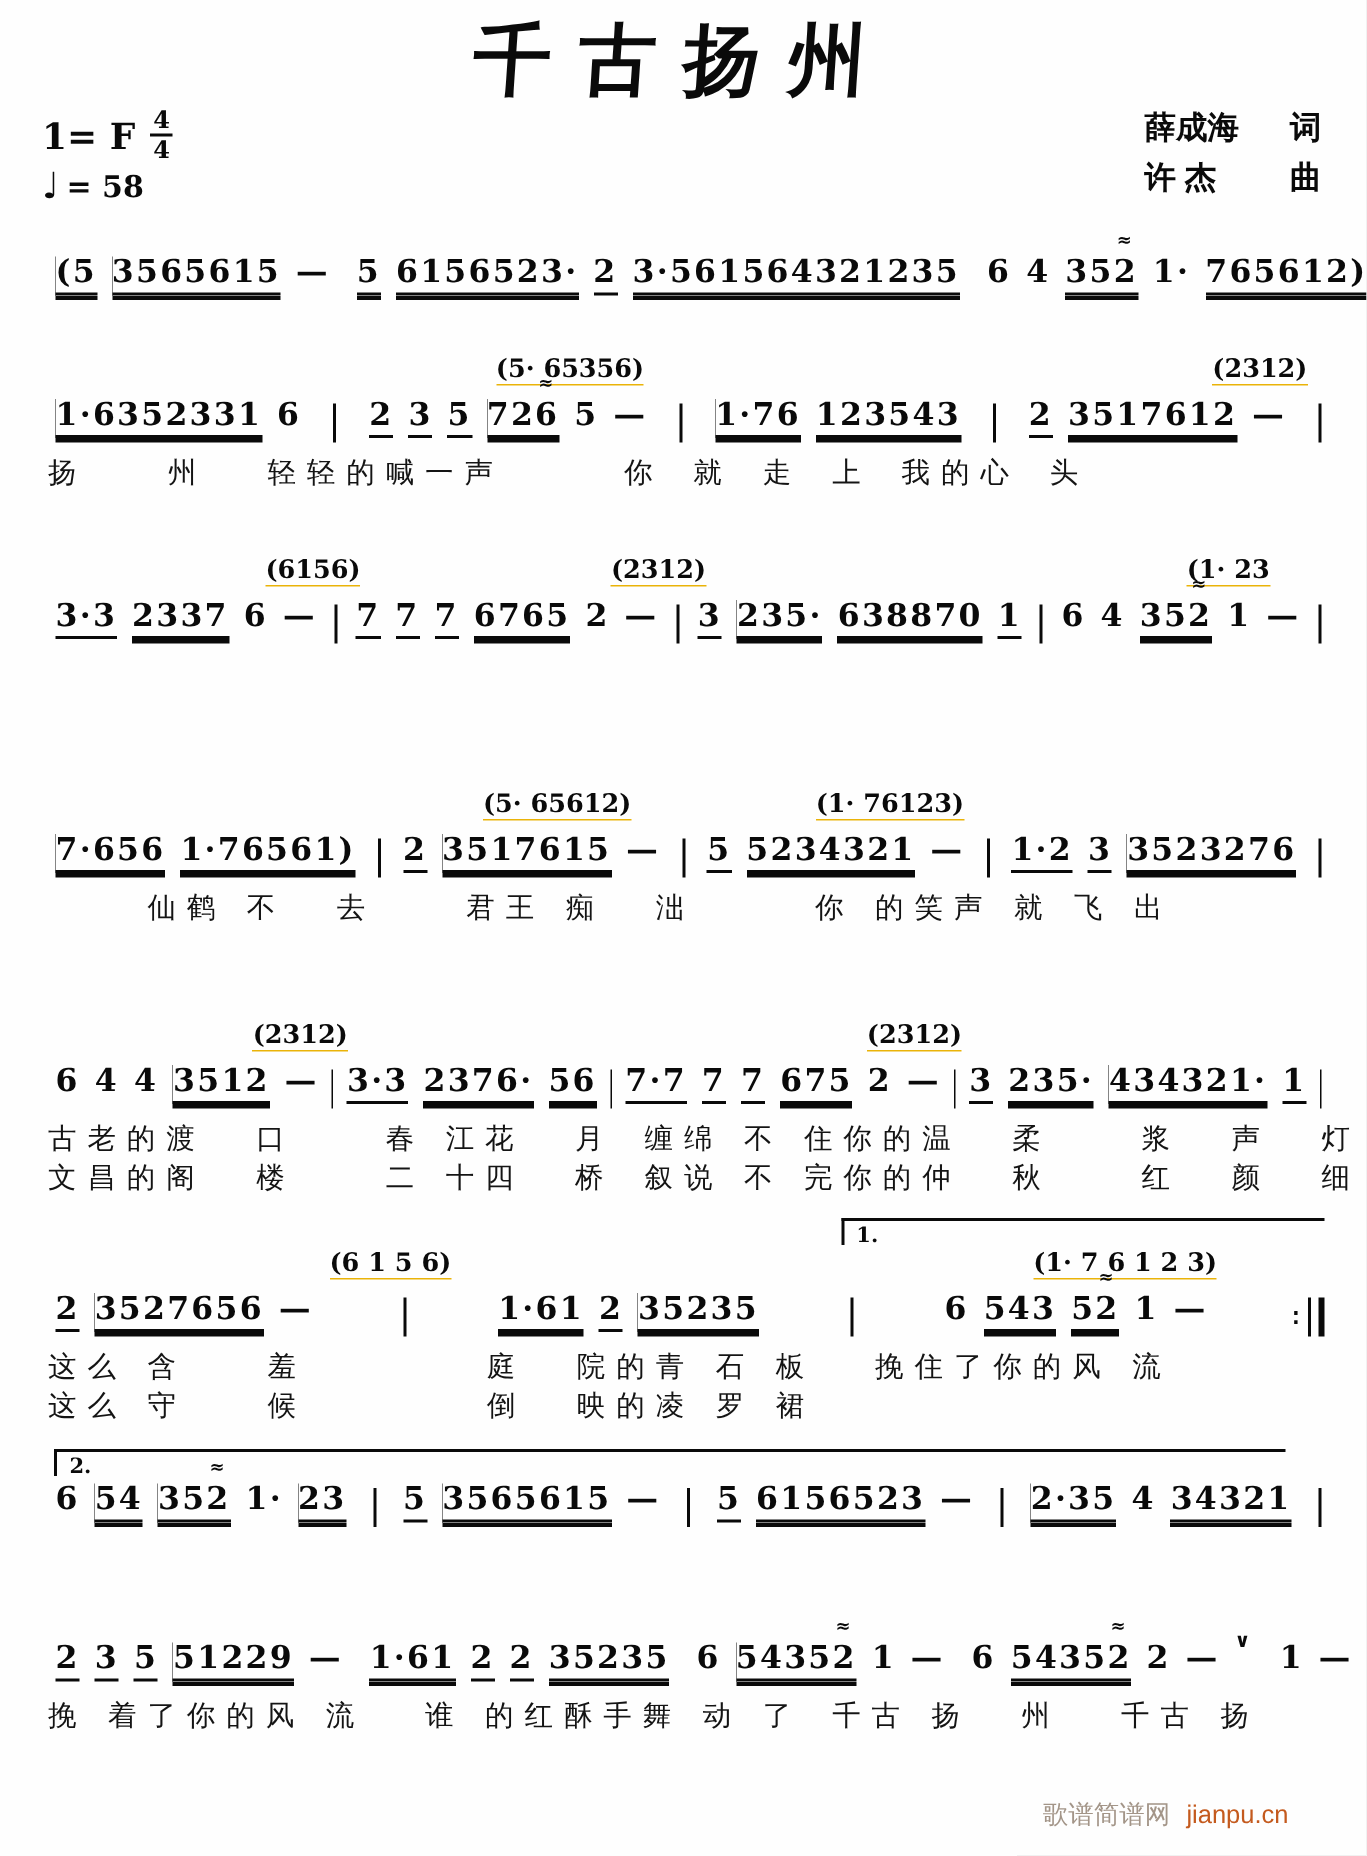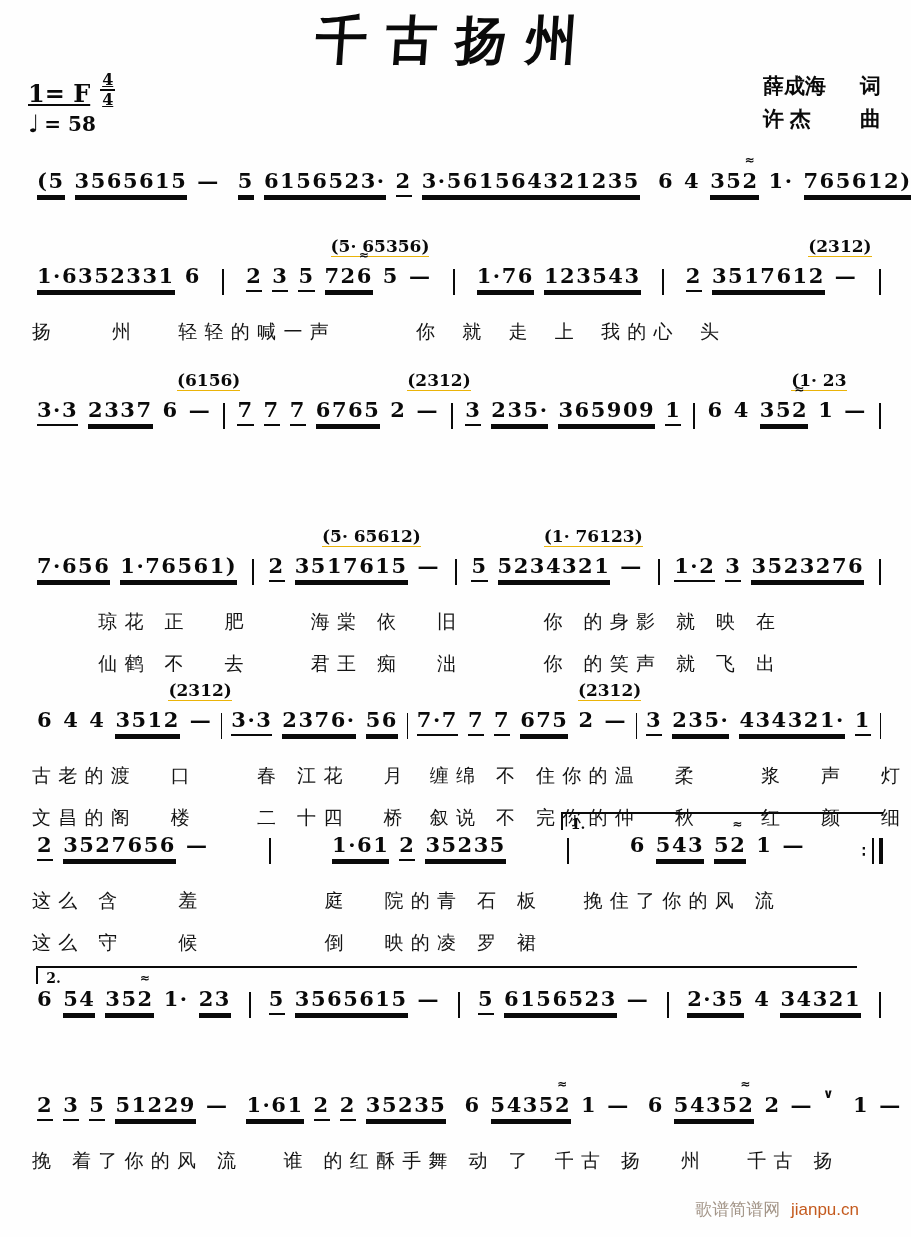--- a/index.html
+++ b/index.html
@@ -8,21 +8,21 @@
     background:#fefefe; color:#0a0a0a; overflow:hidden;
     font-family:"DejaVu Serif", serif;
   }
   
   .title {
     position:absolute; top:6px; left:0; width:100%; text-align:center;
     font-size:52px; font-weight:bold; letter-spacing:18px; margin:0;
     font-family:"DejaVu Serif", serif; transform:skewX(-4deg);
   }
   .meta-left { position:absolute; top:72px; left:28px; font-weight:bold; }
-  .key-row { font-size:24px; display:flex; align-items:flex-end; gap:4px;text-decoration:underline; }
+  .key-row { font-size:24px; display:flex; align-items:center; gap:4px; }
   .frac { display:inline-flex; flex-direction:column; align-items:center; line-height:1; font-size:16px; margin-left:6px; }
   .frac .fbar { width:15px; border-top:2px solid #0a0a0a; margin:1px 0; }
   .tempo-row { font-size:20px; margin-top:2px; display:flex; align-items:center; gap:5px; }
   .tempo-note { font-family:"DejaVu Sans", sans-serif; font-size:24px; }
   .meta-right { position:absolute; top:70px; right:30px; text-align:justify; font-weight:bold;
     font-size:21px; line-height:1.55; font-family:"Liberation Sans", sans-serif; }
   .meta-right div { display:flex; justify-content:space-between; min-width:118px;margin-left:24px; }
   
   #score { position:absolute; left:0; top:0; width:100%; height:100%; }
   .sys { position:absolute; left:32px; right:26px; }
@@ -45,21 +45,21 @@
   .u2 { border-bottom:2px solid #0a0a0a; padding-bottom:2px; box-shadow:0 3px 0 0 #0a0a0a; }
   .orn { position:absolute; top:-15px; right:4px; font-size:12px; letter-spacing:0;
     font-family:"DejaVu Sans", sans-serif; }
   .breath { transform:translateY(-14px); font-size:13px; font-family:"DejaVu Sans", sans-serif; }
   .bl { width:2px; background:#0a0a0a; height:26px; align-self:center; margin:0 4px; }
   .bl-thick { width:4px; background:#0a0a0a; height:26px; align-self:center; margin:0 2px 0 1px; }
   .rep-dots { font-size:16px; font-weight:bold; align-self:center; margin-right:2px; }
   .endgrp { display:flex; align-items:center; align-self:center; }
   .lyrics-line {
     font-size:19px; letter-spacing:1px; line-height:1.22; white-space:pre;
-    font-family:"Liberation Sans", sans-serif; color:#141414; margin-top:19px;
+    font-family:"Liberation Sans", sans-serif; color:#141414; margin-top:3px;
   }
   
   .watermark { position:absolute; right:52px; bottom:16px; font-size:17px;
     font-family:"Liberation Sans", sans-serif;margin-left:36px; }
   .wm-name { color:#a39588; }
   .wm-url { color:#c45a1e; margin-left:6px; }
 </style>
 </head>
 <body>
 
@@ -172,21 +172,21 @@
             <span class="tok u1">7</span>
             <span class="tok u1">7</span>
             <span class="tok u2">6765</span>
             <span class="tok">2</span>
             <span class="tok">—</span>
           </span>
           <span class="bl"></span>
           <span class="measure">
             <span class="tok u1">3</span>
             <span class="tok u2">235·</span>
-            <span class="tok u2">365909</span>
+            <span class="tok u2">638870</span>
             <span class="tok u1">1</span>
           </span>
           <span class="bl"></span>
           <span class="measure">
             <span class="tok">6</span>
             <span class="tok">4</span>
             <span class="tok u2">352<span class="orn">≈</span></span>
             <span class="tok">1</span>
             <span class="tok">—</span>
           </span>
@@ -216,21 +216,20 @@
             <span class="tok">—</span>
           </span>
           <span class="bl"></span>
           <span class="measure">
             <span class="tok u1">1·2</span>
             <span class="tok u1">3</span>
             <span class="tok u2">3523276</span>
           </span>
           <span class="bl"></span>
         </div>
-        <div class="lyrics-line">　　　 琼 花　正　　肥　　　 海 棠　依　　旧　　　　 你　的 身 影　就　映　在</div>
         <div class="lyrics-line">　　　 仙 鹤　不　　去　　　 君 王　痴　　泏　　　　 你　的 笑 声　就　飞　出</div>
       </div>
       <div class="sys" style="top: 680px;">
         <div class="ann-row">
           <span class="ann" style="left: 16%;">(2312)</span>
           <span class="ann" style="left: 64%;">(2312)</span>
         </div>
         <div class="notes-row">
           <span class="measure">
             <span class="tok">6</span>
@@ -265,20 +264,24 @@
         </div>
         <div class="lyrics-line">古 老 的 渡　　口　　　 春　江 花　　月　 缠 绵　不　住 你 的 温　　柔　　　 浆　　声　　灯　　影　就</div>
         <div class="lyrics-line">文 昌 的 阁　　楼　　　 二　十 四　　桥　 叙 说　不　完 你 的 仲　　秋　　　 红　　颜　　细　　雨　就</div>
       </div>
       <div class="sys" style="top: 810px;">
         <div class="volta-row">
           <div class="volta-bracket" style="left: 62%; width: 37.5%;">
             <span class="volta-label">1.</span>
           </div>
         </div>
+        <div class="ann-row">
+          <span class="ann" style="left: 22%;">(6 1 5 6)</span>
+          <span class="ann" style="left: 77%;">(1· 7 6 1 2 3)</span>
+        </div>
         <div class="notes-row">
           <span class="measure">
             <span class="tok u1">2</span>
             <span class="tok u2">3527656</span>
             <span class="tok">—</span>
           </span>
           <span class="bl"></span>
           <span class="measure">
             <span class="tok u2">1·61</span>
             <span class="tok u1">2</span>

